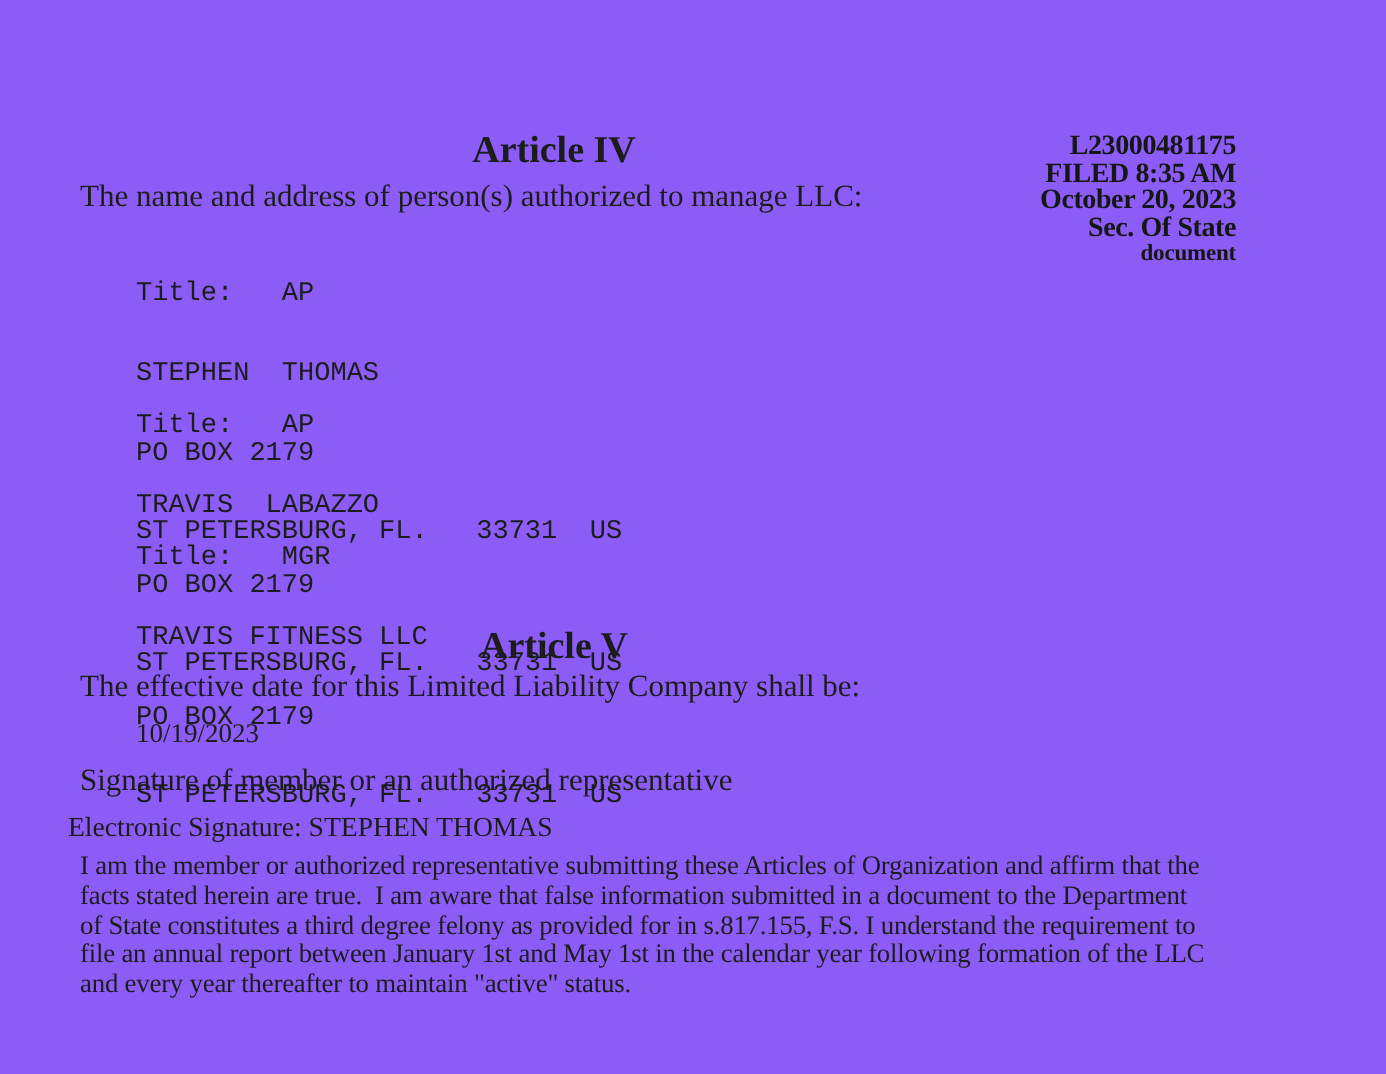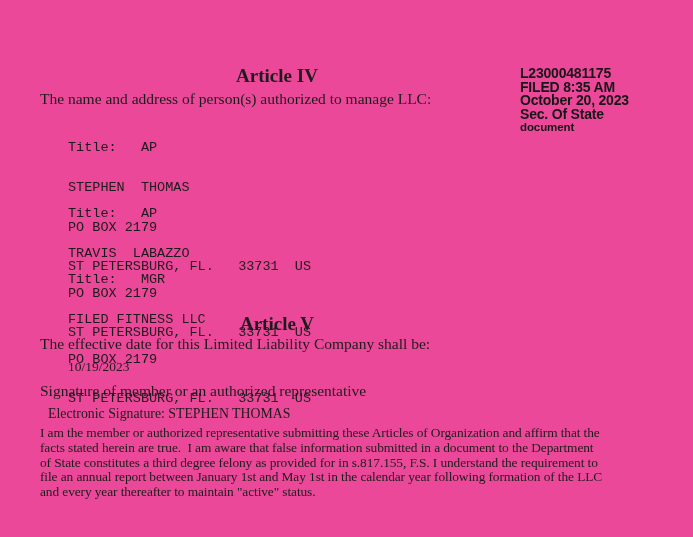--- a/index.html
+++ b/index.html
@@ -4,21 +4,21 @@
 <style>
   html, body {
     margin: 0;
     padding: 0;
     background: #ffffff;
   }
   .page {
     position: relative;
     width: 693px;
     height: 537px;
-    background: #ec4899;
+    background: #8b5cf6;
     color: #1c1c1c;
     font-family: "Liberation Serif", serif;
     overflow: hidden;
   }
   .abs { position: absolute; }
 
   .article-heading {
     left: 40px;
     width: 474px;
     text-align: center;
@@ -48,40 +48,41 @@
     line-height: 14px;
     white-space: pre;
   }
   .signature-label {
     left: 40px;
     font-size: 15.5px;
     line-height: 17px;
     white-space: pre;
   }
   .electronic-signature {
-    left: 48px;
+    left: 34px;
     font-size: 13.8px;
     line-height: 15px;
     white-space: pre;
   }
   .affirmation {
     left: 40px;
     width: 640px;
     font-size: 13.4px;
     line-height: 14.8px;
     white-space: pre-wrap;
     letter-spacing: -0.1px;
   }
 
   .stamp {
     left: 520px;
     top: 67px;
-    font-family: Liberation Sans, sans-serif;
+    font-family: Liberation Serif, serif;
     font-weight: bold;
     color: #161616;
+    text-align: right;
   }
   .stamp-line {
     font-size: 14px;
     line-height: 13.6px;
     letter-spacing: -0.2px;
     white-space: pre;
   }
   .stamp-clerk {
     font-size: 11.5px;
     line-height: 13px;
@@ -107,21 +108,21 @@
 
   <div class="abs manager-block" style="top:181px">
     <div>Title:   AP</div>
     <div>TRAVIS  LABAZZO</div>
     <div>PO BOX 2179</div>
     <div>ST PETERSBURG, FL.   33731  US</div>
   </div>
 
   <div class="abs manager-block" style="top:247px">
     <div>Title:   MGR</div>
-    <div>FILED FITNESS LLC</div>
+    <div>TRAVIS FITNESS LLC</div>
     <div>PO BOX 2179</div>
     <div>ST PETERSBURG, FL.   33731  US</div>
   </div>
 
   <div class="abs intro-line" style="top:335px">The effective date for this Limited Liability Company shall be:</div>
 
   <div class="abs article-heading" style="top:314px">Article V</div>
 
   <div class="abs effective-date" style="top:360px">10/19/2023</div>
 

